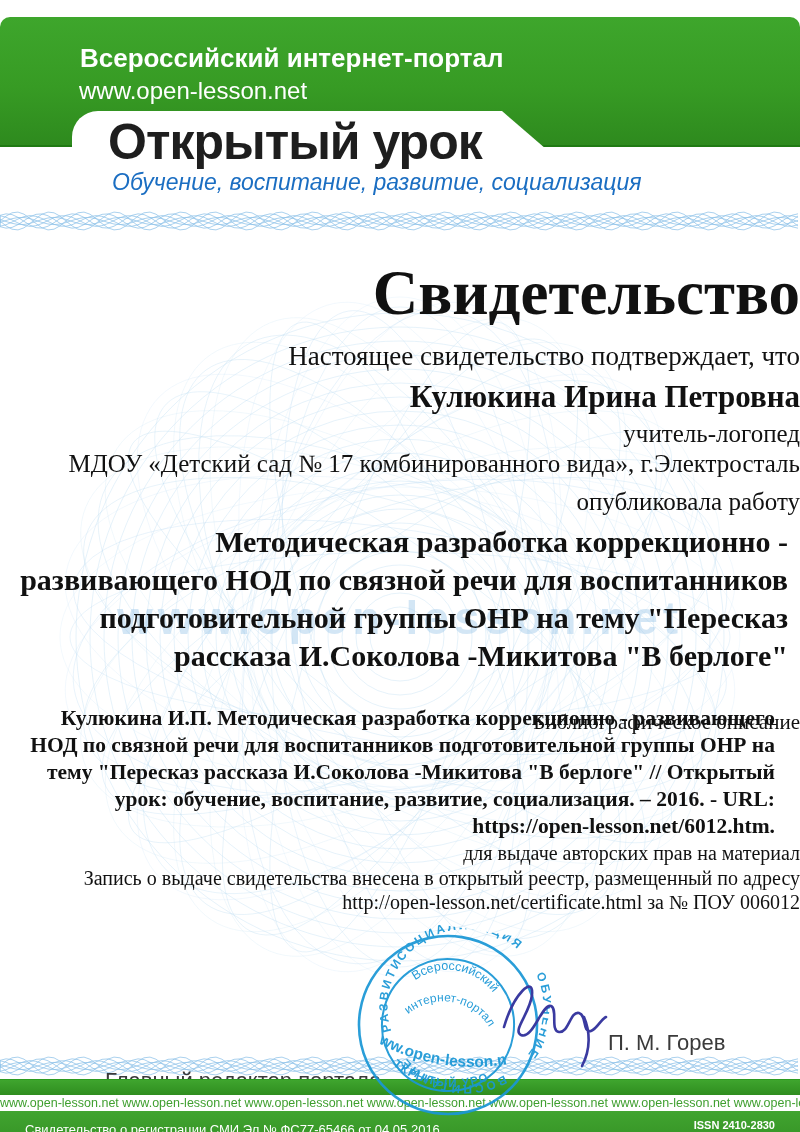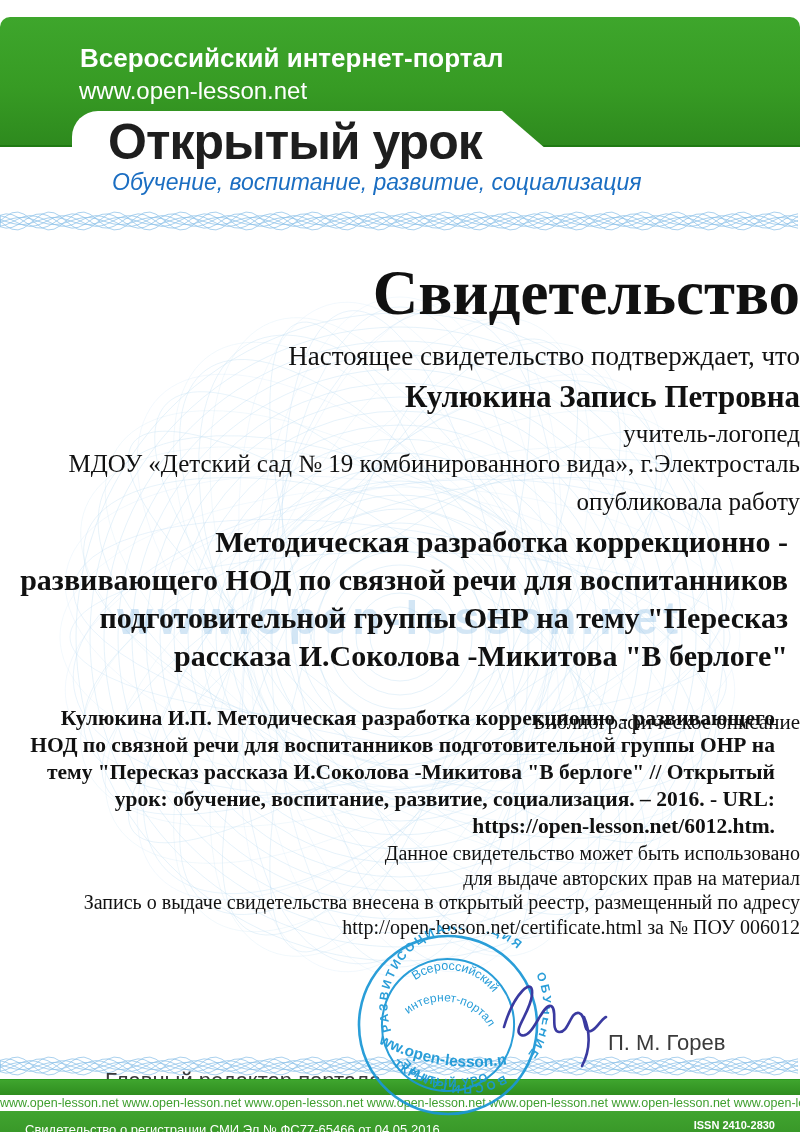--- a/index.html
+++ b/index.html
@@ -155,29 +155,28 @@
       <path d="M0 13.0 L0 7.36 L6 5.84 L12 6.59 L18 9.38 L24 13.32 L30 17.16 L36 19.68 L42 20.07 L48 18.22 L54 14.71 L60 10.66 L66 7.35 L72 5.83 L78 6.60 L84 9.39 L90 13.34 L96 17.17 L102 19.68 L108 20.07 L114 18.21 L120 14.70 L126 10.64 L132 7.34 L138 5.83 L144 6.60 L150 9.41 L156 13.35 L162 17.19 L168 19.69 L174 20.07 L180 18.20 L186 14.68 L192 10.62 L198 7.33 L204 5.83 L210 6.61 L216 9.42 L222 13.37 L228 17.20 L234 19.70 L240 20.06 L246 18.19 L252 14.66 L258 10.61 L264 7.32 L270 5.83 L276 6.62 L282 9.44 L288 13.39 L294 17.22 L300 19.70 L306 20.06 L312 18.17 L318 14.64 L324 10.59 L330 7.30 L336 5.83 L342 6.63 L348 9.46 L354 13.41 L360 17.23 L366 19.71 L372 20.06 L378 18.16 L384 14.63 L390 10.57 L396 7.29 L402 5.83 L408 6.64 L414 9.47 L420 13.43 L426 17.25 L432 19.72 L438 20.05 L444 18.15 L450 14.61 L456 10.56 L462 7.28 L468 5.82 L474 6.65 L480 9.49 L486 13.44 L492 17.26 L498 19.72 L504 20.05 L510 18.14 L516 14.59 L522 10.54 L528 7.27 L534 5.82 L540 6.65 L546 9.50 L552 13.46 L558 17.28 L564 19.73 L570 20.05 L576 18.12 L582 14.57 L588 10.52 L594 7.26 L600 5.82 L606 6.66 L612 9.52 L618 13.48 L624 17.29 L630 19.74 L636 20.04 L642 18.11 L648 14.55 L654 10.51 L660 7.25 L666 5.82 L672 6.67 L678 9.54 L684 13.50 L690 17.30 L696 19.74 L702 20.04 L708 18.10 L714 14.54 L720 10.49 L726 7.24 L732 5.82 L738 6.68 L744 9.55 L750 13.52 L756 17.32 L762 19.75 L768 20.03 L774 18.08 L780 14.52 L786 10.47 L792 7.23 L798 5.82" fill="none" stroke="#8fc3e8" stroke-width="0.9" opacity="0.85"></path>
       <path d="M0 13.0 L0 18.26 L6 16.76 L12 14.07 L18 11.03 L24 8.63 L30 7.61 L36 8.30 L42 10.49 L48 13.48 L54 16.31 L60 18.09 L66 18.26 L72 16.75 L78 14.05 L84 11.02 L90 8.62 L96 7.61 L102 8.31 L108 10.50 L114 13.49 L120 16.32 L126 18.10 L132 18.25 L138 16.74 L144 14.04 L150 11.01 L156 8.61 L162 7.61 L168 8.32 L174 10.52 L180 13.50 L186 16.33 L192 18.10 L198 18.25 L204 16.73 L210 14.03 L216 11.00 L222 8.60 L228 7.61 L234 8.32 L240 10.53 L246 13.52 L252 16.34 L258 18.10 L264 18.25 L270 16.72 L276 14.01 L282 10.98 L288 8.59 L294 7.61 L300 8.33 L306 10.54 L312 13.53 L318 16.35 L324 18.11 L330 18.24 L336 16.71 L342 14.00 L348 10.97 L354 8.59 L360 7.60 L366 8.34 L372 10.55 L378 13.54 L384 16.36 L390 18.11 L396 18.24 L402 16.70 L408 13.99 L414 10.96 L420 8.58 L426 7.60 L432 8.34 L438 10.56 L444 13.56 L450 16.37 L456 18.12 L462 18.24 L468 16.69 L474 13.97 L480 10.95 L486 8.57 L492 7.60 L498 8.35 L504 10.58 L510 13.57 L516 16.38 L522 18.12 L528 18.23 L534 16.68 L540 13.96 L546 10.93 L552 8.56 L558 7.60 L564 8.36 L570 10.59 L576 13.58 L582 16.40 L588 18.13 L594 18.23 L600 16.67 L606 13.95 L612 10.92 L618 8.56 L624 7.60 L630 8.37 L636 10.60 L642 13.60 L648 16.41 L654 18.13 L660 18.23 L666 16.66 L672 13.93 L678 10.91 L684 8.55 L690 7.60 L696 8.37 L702 10.61 L708 13.61 L714 16.42 L720 18.14 L726 18.22 L732 16.65 L738 13.92 L744 10.89 L750 8.54 L756 7.60 L762 8.38 L768 10.63 L774 13.63 L780 16.43 L786 18.14 L792 18.22 L798 16.64" fill="none" stroke="#8fc3e8" stroke-width="0.9" opacity="0.85"></path>
       <path d="M0 13.0 L0 7.74 L6 9.24 L12 11.93 L18 14.97 L24 17.37 L30 18.39 L36 17.70 L42 15.51 L48 12.52 L54 9.69 L60 7.91 L66 7.74 L72 9.25 L78 11.95 L84 14.98 L90 17.38 L96 18.39 L102 17.69 L108 15.50 L114 12.51 L120 9.68 L126 7.90 L132 7.75 L138 9.26 L144 11.96 L150 14.99 L156 17.39 L162 18.39 L168 17.68 L174 15.48 L180 12.50 L186 9.67 L192 7.90 L198 7.75 L204 9.27 L210 11.97 L216 15.00 L222 17.40 L228 18.39 L234 17.68 L240 15.47 L246 12.48 L252 9.66 L258 7.90 L264 7.75 L270 9.28 L276 11.99 L282 15.02 L288 17.41 L294 18.39 L300 17.67 L306 15.46 L312 12.47 L318 9.65 L324 7.89 L330 7.76 L336 9.29 L342 12.00 L348 15.03 L354 17.41 L360 18.40 L366 17.66 L372 15.45 L378 12.46 L384 9.64 L390 7.89 L396 7.76 L402 9.30 L408 12.01 L414 15.04 L420 17.42 L426 18.40 L432 17.66 L438 15.44 L444 12.44 L450 9.63 L456 7.88 L462 7.76 L468 9.31 L474 12.03 L480 15.05 L486 17.43 L492 18.40 L498 17.65 L504 15.42 L510 12.43 L516 9.62 L522 7.88 L528 7.77 L534 9.32 L540 12.04 L546 15.07 L552 17.44 L558 18.40 L564 17.64 L570 15.41 L576 12.42 L582 9.60 L588 7.87 L594 7.77 L600 9.33 L606 12.05 L612 15.08 L618 17.44 L624 18.40 L630 17.63 L636 15.40 L642 12.40 L648 9.59 L654 7.87 L660 7.77 L666 9.34 L672 12.07 L678 15.09 L684 17.45 L690 18.40 L696 17.63 L702 15.39 L708 12.39 L714 9.58 L720 7.86 L726 7.78 L732 9.35 L738 12.08 L744 15.11 L750 17.46 L756 18.40 L762 17.62 L768 15.37 L774 12.37 L780 9.57 L786 7.86 L792 7.78 L798 9.36" fill="none" stroke="#8fc3e8" stroke-width="0.9" opacity="0.85"></path>
       <path d="M0 13.0 L0 14.54 L6 12.53 L12 10.68 L18 9.56 L24 9.53 L30 10.61 L36 12.45 L42 14.46 L48 16.01 L54 16.60 L60 16.05 L66 14.53 L72 12.52 L78 10.67 L84 9.56 L90 9.54 L96 10.62 L102 12.45 L108 14.47 L114 16.01 L120 16.60 L126 16.04 L132 14.52 L138 12.52 L144 10.66 L150 9.55 L156 9.54 L162 10.62 L168 12.46 L174 14.47 L180 16.02 L186 16.60 L192 16.04 L198 14.51 L204 12.51 L210 10.66 L216 9.55 L222 9.54 L228 10.63 L234 12.47 L240 14.48 L246 16.02 L252 16.60 L258 16.03 L264 14.51 L270 12.50 L276 10.65 L282 9.55 L288 9.54 L294 10.64 L300 12.48 L306 14.49 L312 16.03 L318 16.60 L324 16.03 L330 14.50 L336 12.49 L342 10.64 L348 9.55 L354 9.55 L360 10.64 L366 12.49 L372 14.50 L378 16.03 L384 16.60 L390 16.03 L396 14.49 L402 12.48 L408 10.64 L414 9.54 L420 9.55 L426 10.65 L432 12.50 L438 14.51 L444 16.04 L450 16.60 L456 16.02 L462 14.48 L468 12.47 L474 10.63 L480 9.54 L486 9.55 L492 10.66 L498 12.51 L504 14.52 L510 16.04 L516 16.60 L522 16.02 L528 14.47 L534 12.46 L540 10.62 L546 9.54 L552 9.55 L558 10.66 L564 12.52 L570 14.52 L576 16.05 L582 16.60 L588 16.01 L594 14.46 L600 12.45 L606 10.62 L612 9.54 L618 9.56 L624 10.67 L630 12.53 L636 14.53 L642 16.05 L648 16.60 L654 16.01 L660 14.46 L666 12.44 L672 10.61 L678 9.53 L684 9.56 L690 10.68 L696 12.54 L702 14.54 L708 16.06 L714 16.60 L720 16.00 L726 14.45 L732 12.43 L738 10.60 L744 9.53 L750 9.56 L756 10.69 L762 12.54 L768 14.55 L774 16.06 L780 16.60 L786 16.00 L792 14.44 L798 12.43" fill="none" stroke="#8fc3e8" stroke-width="0.9" opacity="0.85"></path>
       <path d="M0 13.0 L0 11.46 L6 13.47 L12 15.32 L18 16.44 L24 16.47 L30 15.39 L36 13.55 L42 11.54 L48 9.99 L54 9.40 L60 9.95 L66 11.47 L72 13.48 L78 15.33 L84 16.44 L90 16.46 L96 15.38 L102 13.55 L108 11.53 L114 9.99 L120 9.40 L126 9.96 L132 11.48 L138 13.48 L144 15.34 L150 16.45 L156 16.46 L162 15.38 L168 13.54 L174 11.53 L180 9.98 L186 9.40 L192 9.96 L198 11.49 L204 13.49 L210 15.34 L216 16.45 L222 16.46 L228 15.37 L234 13.53 L240 11.52 L246 9.98 L252 9.40 L258 9.97 L264 11.49 L270 13.50 L276 15.35 L282 16.45 L288 16.46 L294 15.36 L300 13.52 L306 11.51 L312 9.97 L318 9.40 L324 9.97 L330 11.50 L336 13.51 L342 15.36 L348 16.45 L354 16.45 L360 15.36 L366 13.51 L372 11.50 L378 9.97 L384 9.40 L390 9.97 L396 11.51 L402 13.52 L408 15.36 L414 16.46 L420 16.45 L426 15.35 L432 13.50 L438 11.49 L444 9.96 L450 9.40 L456 9.98 L462 11.52 L468 13.53 L474 15.37 L480 16.46 L486 16.45 L492 15.34 L498 13.49 L504 11.48 L510 9.96 L516 9.40 L522 9.98 L528 11.53 L534 13.54 L540 15.38 L546 16.46 L552 16.45 L558 15.34 L564 13.48 L570 11.48 L576 9.95 L582 9.40 L588 9.99 L594 11.54 L600 13.55 L606 15.38 L612 16.46 L618 16.44 L624 15.33 L630 13.47 L636 11.47 L642 9.95 L648 9.40 L654 9.99 L660 11.54 L666 13.56 L672 15.39 L678 16.47 L684 16.44 L690 15.32 L696 13.46 L702 11.46 L708 9.94 L714 9.40 L720 10.00 L726 11.55 L732 13.57 L738 15.40 L744 16.47 L750 16.44 L756 15.31 L762 13.46 L768 11.45 L774 9.94 L780 9.40 L786 10.00 L792 11.56 L798 13.57" fill="none" stroke="#8fc3e8" stroke-width="0.9" opacity="0.85"></path>
     </svg>
   <div class="watermark">www.open-lesson.net</div>
 
   <div class="ctr cert-title">Свидетельство</div>
   <div class="ctr confirms">Настоящее свидетельство подтверждает, что</div>
-  <div class="ctr person">Кулюкина Запись Петровна</div>
+  <div class="ctr person">Кулюкина Ирина Петровна</div>
   <div class="ctr role">учитель-логопед</div>
-  <div class="ctr org">МДОУ «Детский сад № 19 комбинированного вида», г.Электросталь</div>
+  <div class="ctr org">МДОУ «Детский сад № 17 комбинированного вида», г.Электросталь</div>
   <div class="ctr action">опубликовала работу</div>
   <div class="ctr work">Методическая разработка коррекционно - развивающего НОД по связной речи для воспитанников подготовительной группы ОНР на тему "Пересказ рассказа И.Соколова -Микитова "В берлоге"</div>
   <div class="ctr bib-label">Библиографическое описание</div>
   <div class="ctr bib-text">Кулюкина И.П. Методическая разработка коррекционно - развивающего НОД по связной речи для воспитанников подготовительной группы ОНР на тему "Пересказ рассказа И.Соколова -Микитова "В берлоге" // Открытый урок: обучение, воспитание, развитие, социализация. – 2016. - URL: https://open-lesson.net/6012.htm.</div>
   <div class="ctr notes">
-    <div>Данное свидетельство может быть использовано</div>
     <div>для выдаче авторских прав на материал</div>
     <div>Запись о выдаче свидетельства внесена в открытый реестр, размещенный по адресу</div>
     <div>http://open-lesson.net/certificate.html за № ПОУ 006012</div>
   </div>
   <div class="editor-label">Главный редактор портала</div>
   <div class="editor-name">П. М. Горев</div>
 
   <svg class="stamp" viewBox="-98 -98 196 196">
     <defs>
       <path id="ringP" d="M -55.2 -55.2 A 78 78 0 1 1 -55.25 -55.1"></path>

